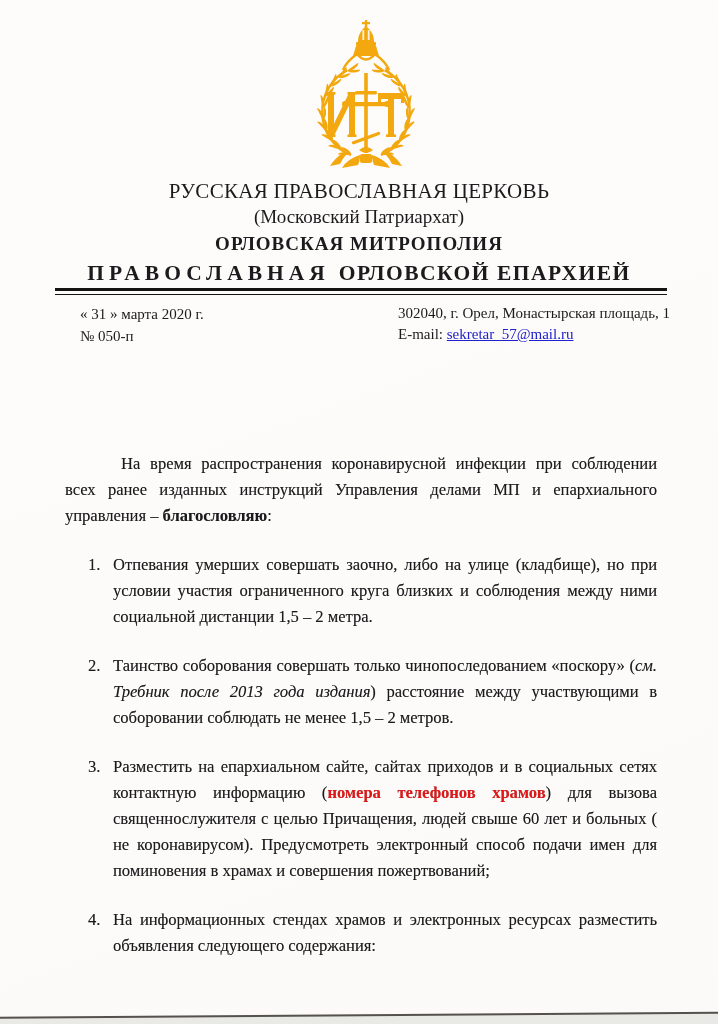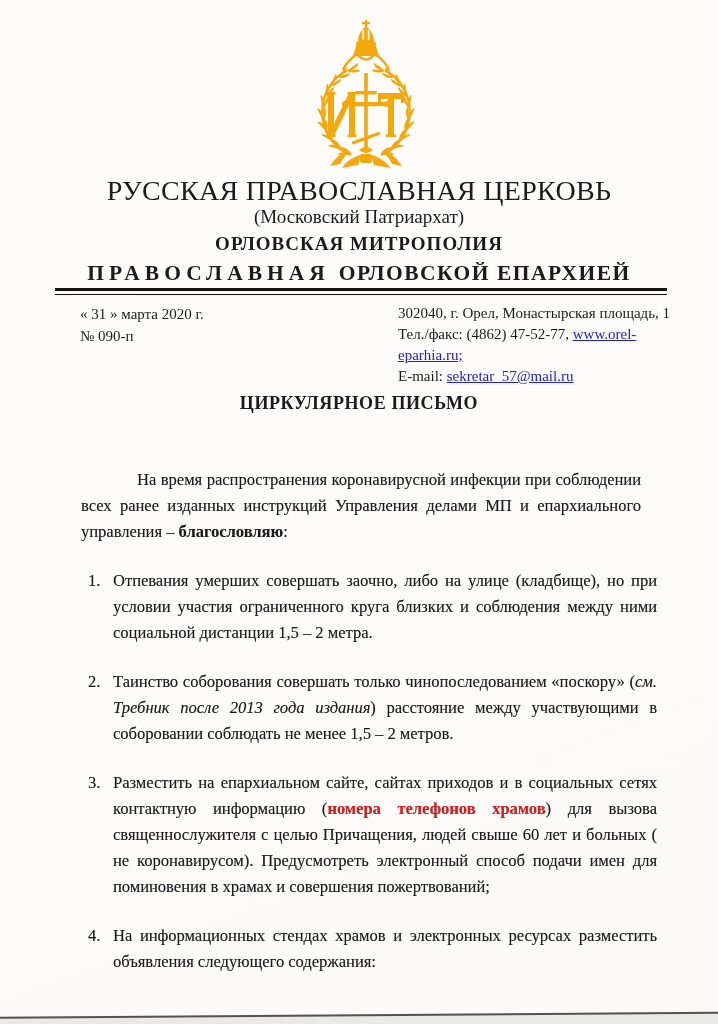--- a/index.html
+++ b/index.html
@@ -10,21 +10,21 @@
     margin: 0 auto;
     background: linear-gradient(160deg, #fdfcfb 0%, #fcfbf9 60%, #fbfaf8 100%);
     overflow: hidden;
     font-family: "Liberation Serif", "DejaVu Serif", serif;
     color: #1b1b1d;
   }
   
   .emblem { position: absolute; left: 310px; top: 20px; width: 112px; height: 152px; }
   
   .header-block { position: absolute; top: 178px; left: 0; width: 718px; text-align: center; }
-  .h1 { font-size: 28px;  line-height: 26px; letter-spacing: 0.3px; }
+  .h1 { font-size: 21px;  line-height: 26px; letter-spacing: 0.3px; }
   .h2 { font-size: 19px;  line-height: 25px; }
   .h3 { font-size: 19px; line-height: 30px; font-weight: 700; letter-spacing: 1px; }
   .h4 { font-size: 21.5px; line-height: 29px; font-weight: 700; white-space: nowrap; }
   .h4 .w1 { letter-spacing: 5px; }
   .h4 .w2 { letter-spacing: 1.5px; margin-left: 9px; text-align: right; }
   
   .rule {
     position: absolute; top: 288px; left: 55px; width: 612px; height: 2.5px;
     border-top: 3.5px solid #141414; border-bottom: 1.4px solid #141414;
   }
@@ -37,21 +37,21 @@
   .doc-title {
     position: absolute; top: 393px; left: 0; width: 718px; text-align: center;
     font-size: 18px; font-weight: 700; letter-spacing: 0.6px;
   }
   
   .body-block {
     position: absolute; top: 451px; left: 65px; width: 592px;
     font-size: 16.5px; line-height: 26px; text-align: justify;
     text-shadow: 0.2px 0.2px 0.3px rgba(40,40,40,0.45);
   }
-  .intro { margin: 16px; text-indent: 56px; }
+  .intro { margin: 0; text-indent: 56px; }
   ol.directives { list-style: none; margin: 23px 0 0 0; padding: 0; }
   ol.directives li { display: flex; margin: 0 0 23px 23px; }
   ol.directives .num { flex: none; width: 25px; }
   ol.directives .itext { flex: 1; text-align: justify; }
   .s-n { }
   .s-i { font-style: italic; }
   .s-b { font-weight: 700; }
   .s-r { font-weight: 700; }
   
   .page-end {
@@ -178,30 +178,28 @@
     <div class="h2">(Московский Патриархат)</div>
     <div class="h3">ОРЛОВСКАЯ МИТРОПОЛИЯ</div>
     <div class="h4"><span class="w1">ПРАВОСЛАВНАЯ</span><span class="w2">ОРЛОВСКОЙ ЕПАРХИЕЙ</span></div>
   </div>
 
   <div class="rule"></div>
 
   <div class="meta">
     <div class="meta-left">
       <div class="m-line">« 31 » марта 2020 г.</div>
-      <div class="m-line">№ 090-п</div>
+      <div class="m-line">№ 050-п</div>
     </div>
     <div class="meta-right">
       <div class="m-line">302040, г. Орел, Монастырская площадь, 1</div>
-      <div class="m-line"><span>Тел./факс: (4862) 47-52-77, </span><a>www.orel-eparhia.ru;</a></div>
       <div class="m-line"><span>E-mail: </span><a>sekretar_57@mail.ru</a></div>
     </div>
   </div>
 
-  <div class="doc-title">ЦИРКУЛЯРНОЕ ПИСЬМО</div>
 
   <div class="body-block">
     <p class="intro"><span class="s-n">На время распространения коронавирусной инфекции при соблюдении всех ранее изданных инструкций Управления делами МП и епархиального управления – </span><span class="s-b">благословляю</span><span class="s-n">:</span></p>
     <ol class="directives">
         <li>
           <span class="num">1.</span>
           <span class="itext"><span class="s-n">Отпевания умерших совершать заочно, либо на улице (кладбище), но при условии участия ограниченного круга близких и соблюдения между ними социальной дистанции 1,5 – 2 метра.</span></span>
         </li>
         <li>
           <span class="num">2.</span>

